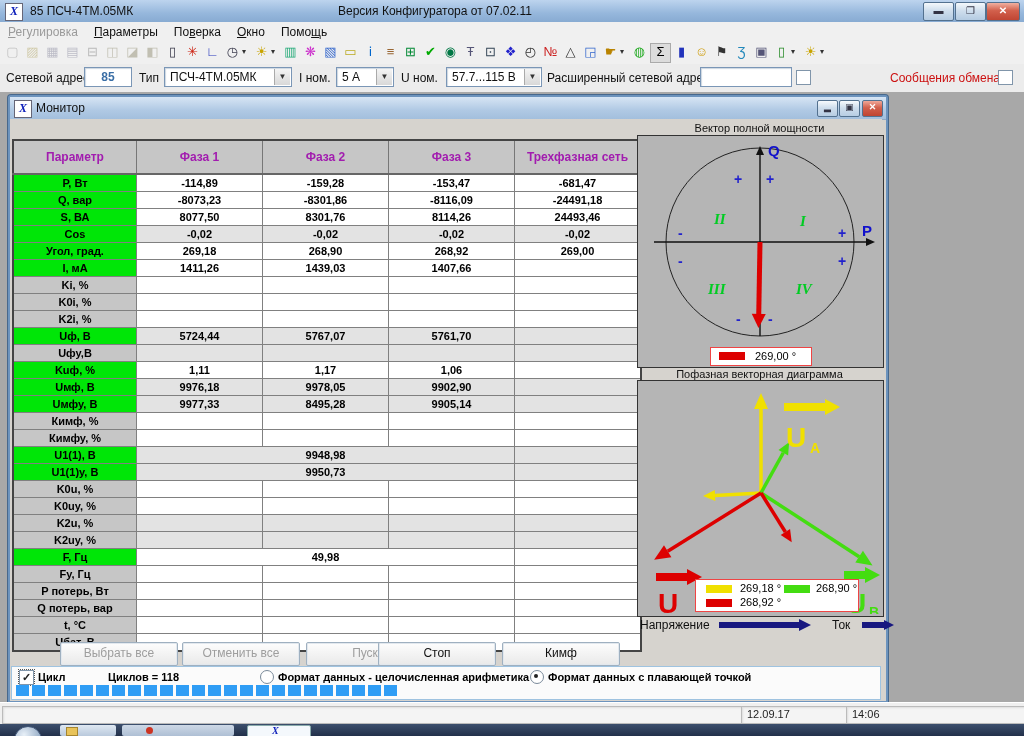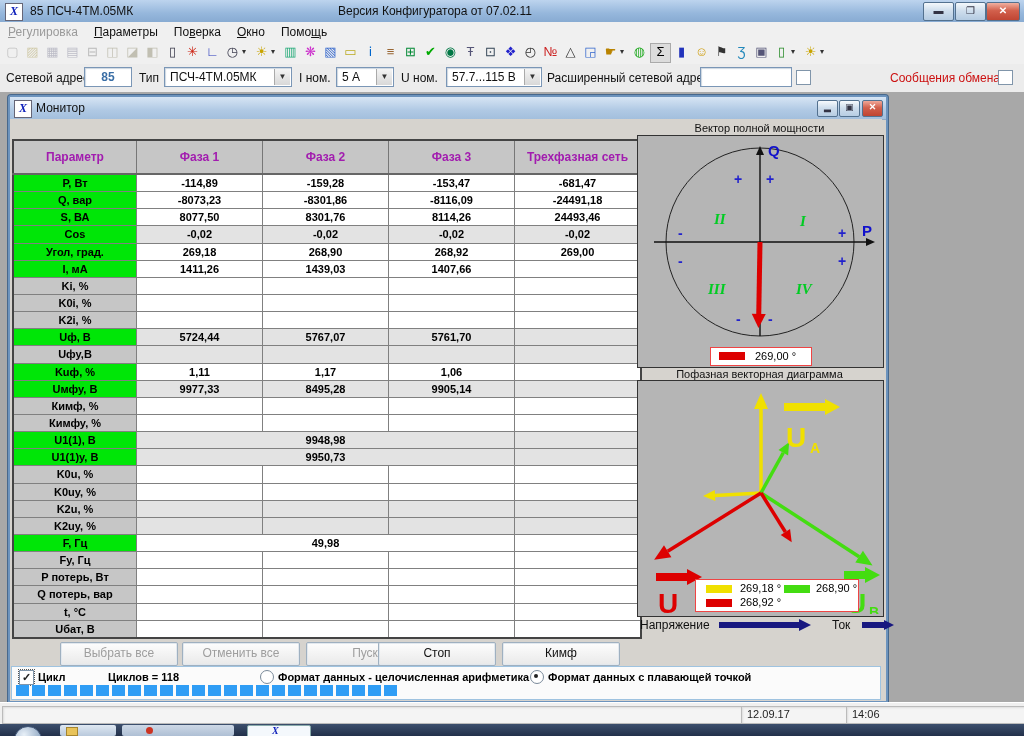--- a/index.html
+++ b/index.html
@@ -238,20 +238,27 @@
                 <td class="val"></td>
                 <td class="val"></td>
                 <td class="val"></td>
                 <td class="val"></td>
               </tr>
               <tr>
                 <td class="param green">Kuф, %</td>
                 <td class="val">1,11</td>
                 <td class="val">1,17</td>
                 <td class="val">1,06</td>
+                <td class="val"></td>
+              </tr>
+              <tr class="shaded">
+                <td class="param green">Uмф, В</td>
+                <td class="val">9976,18</td>
+                <td class="val">9978,05</td>
+                <td class="val">9902,90</td>
                 <td class="val"></td>
               </tr>
               <tr class="shaded">
                 <td class="param green">Uмфу, В</td>
                 <td class="val">9977,33</td>
                 <td class="val">8495,28</td>
                 <td class="val">9905,14</td>
                 <td class="val"></td>
               </tr>
               <tr>

